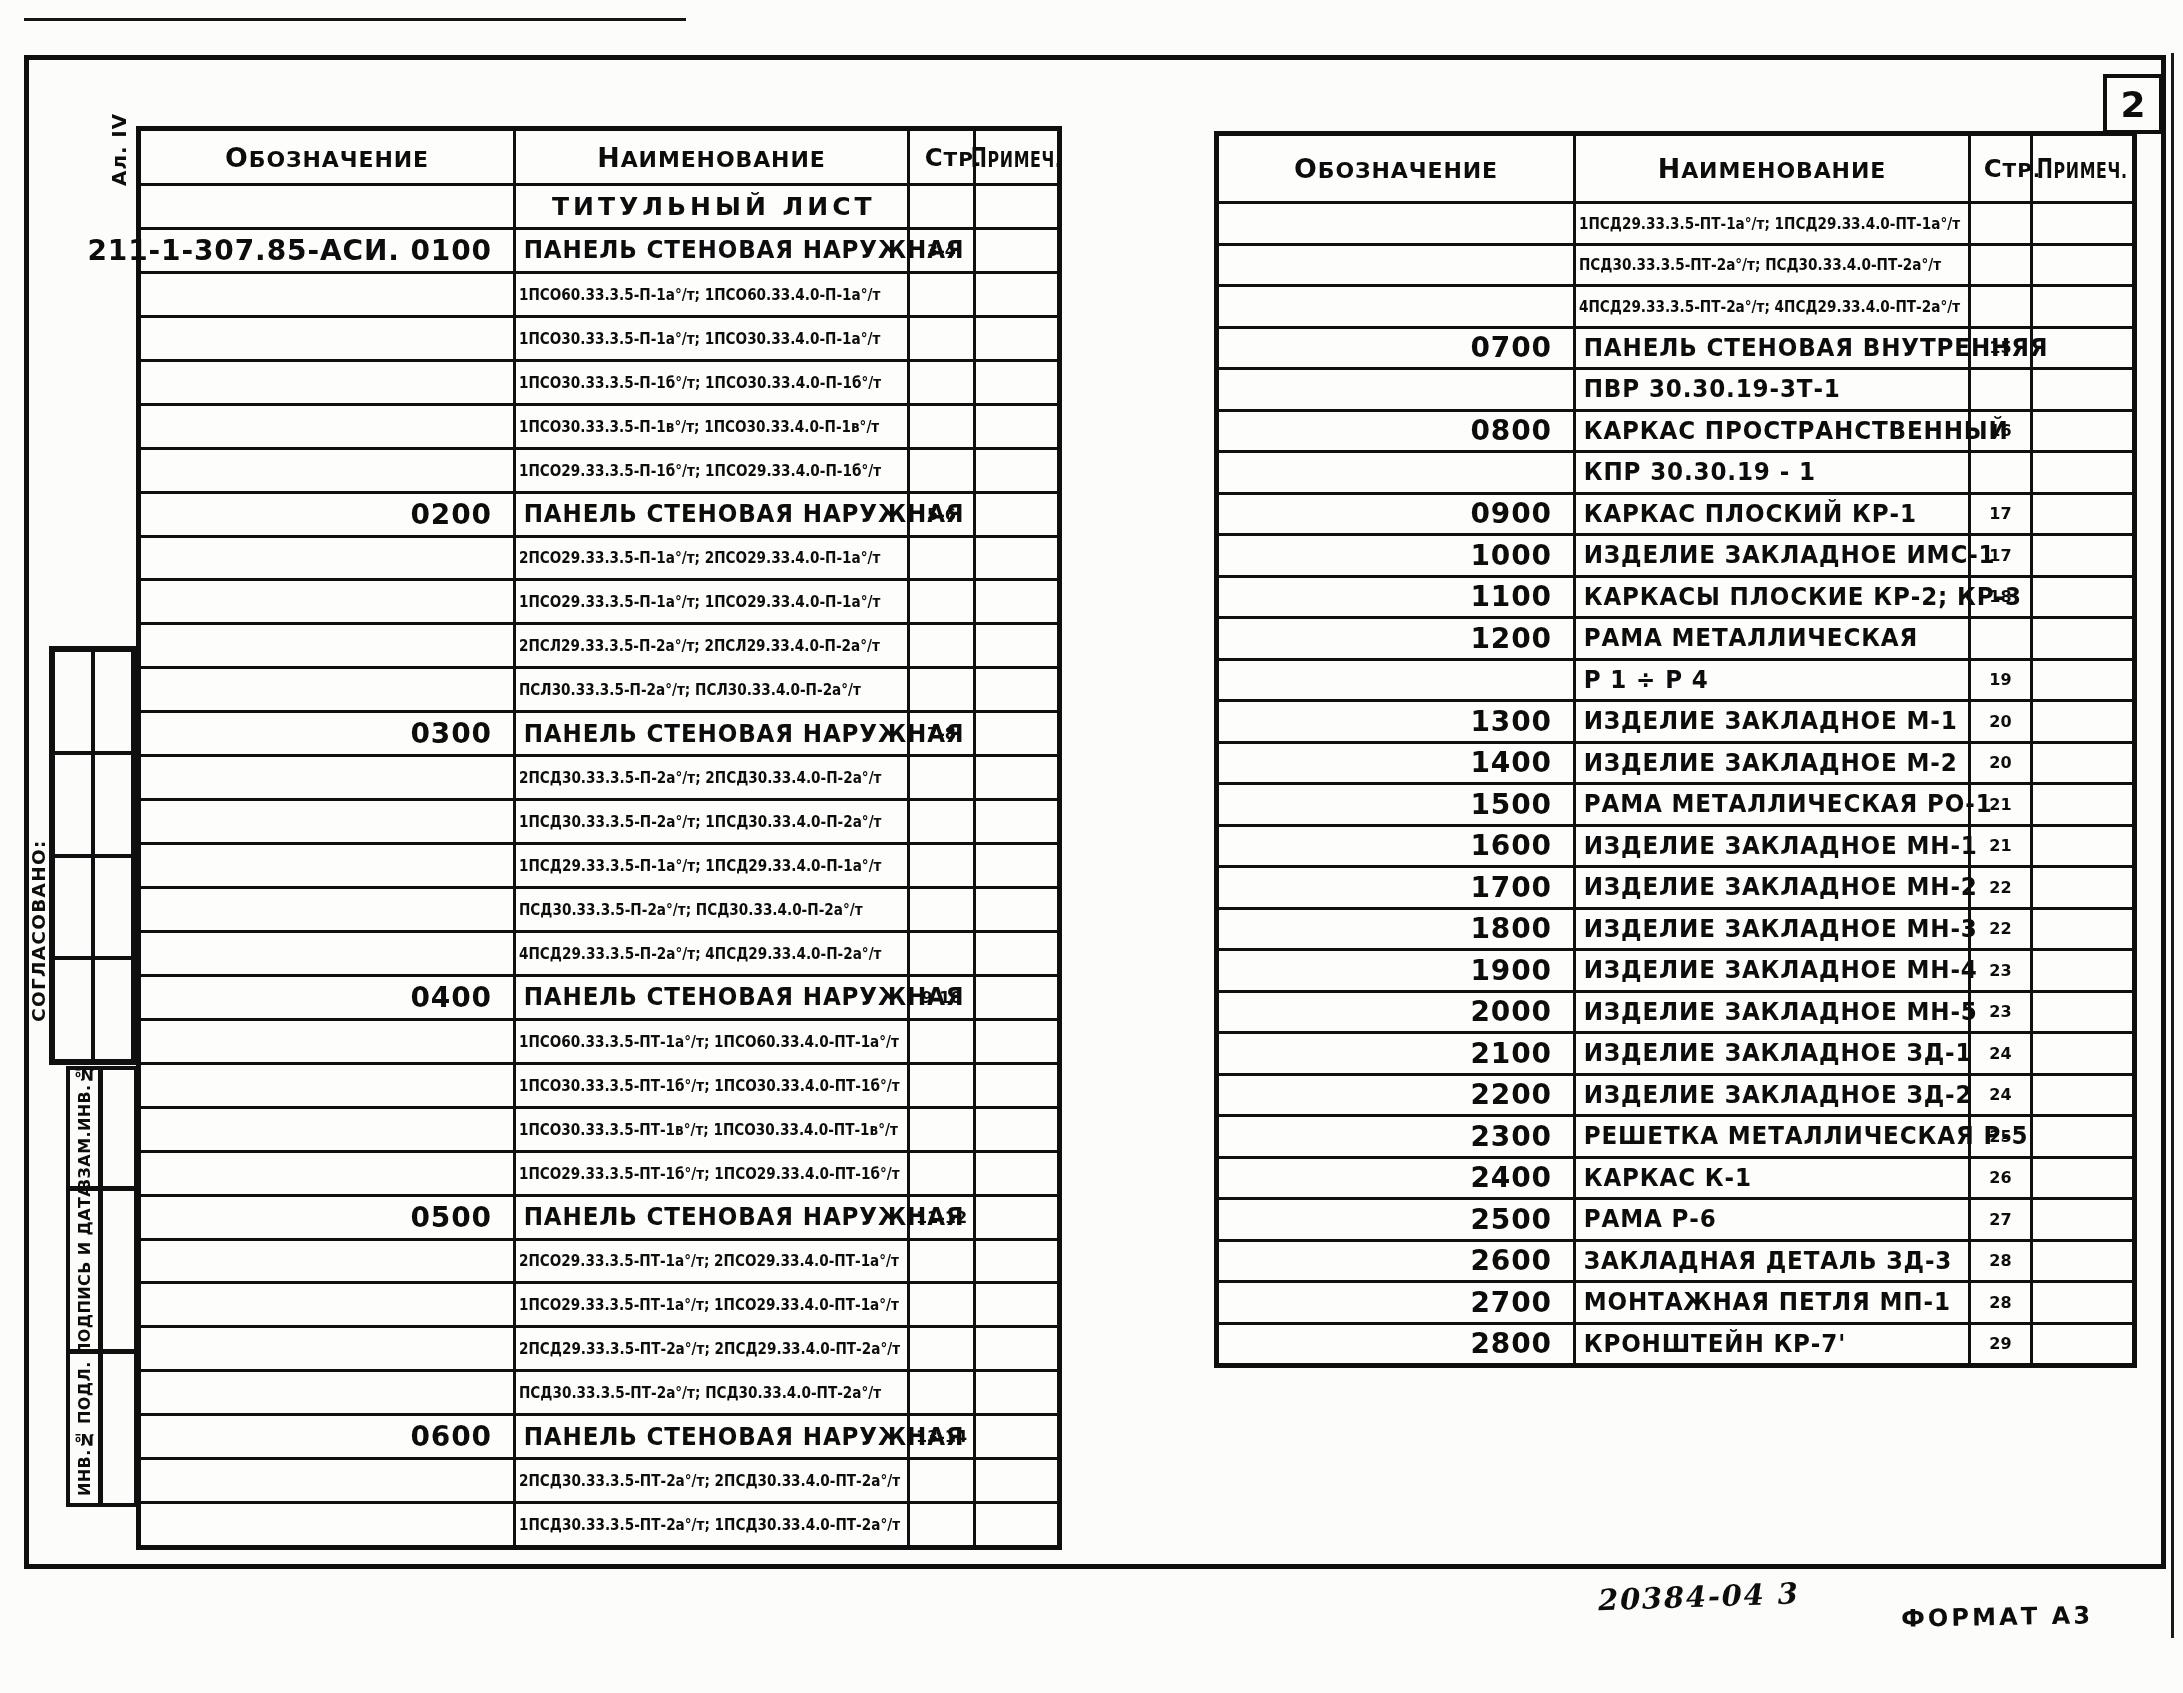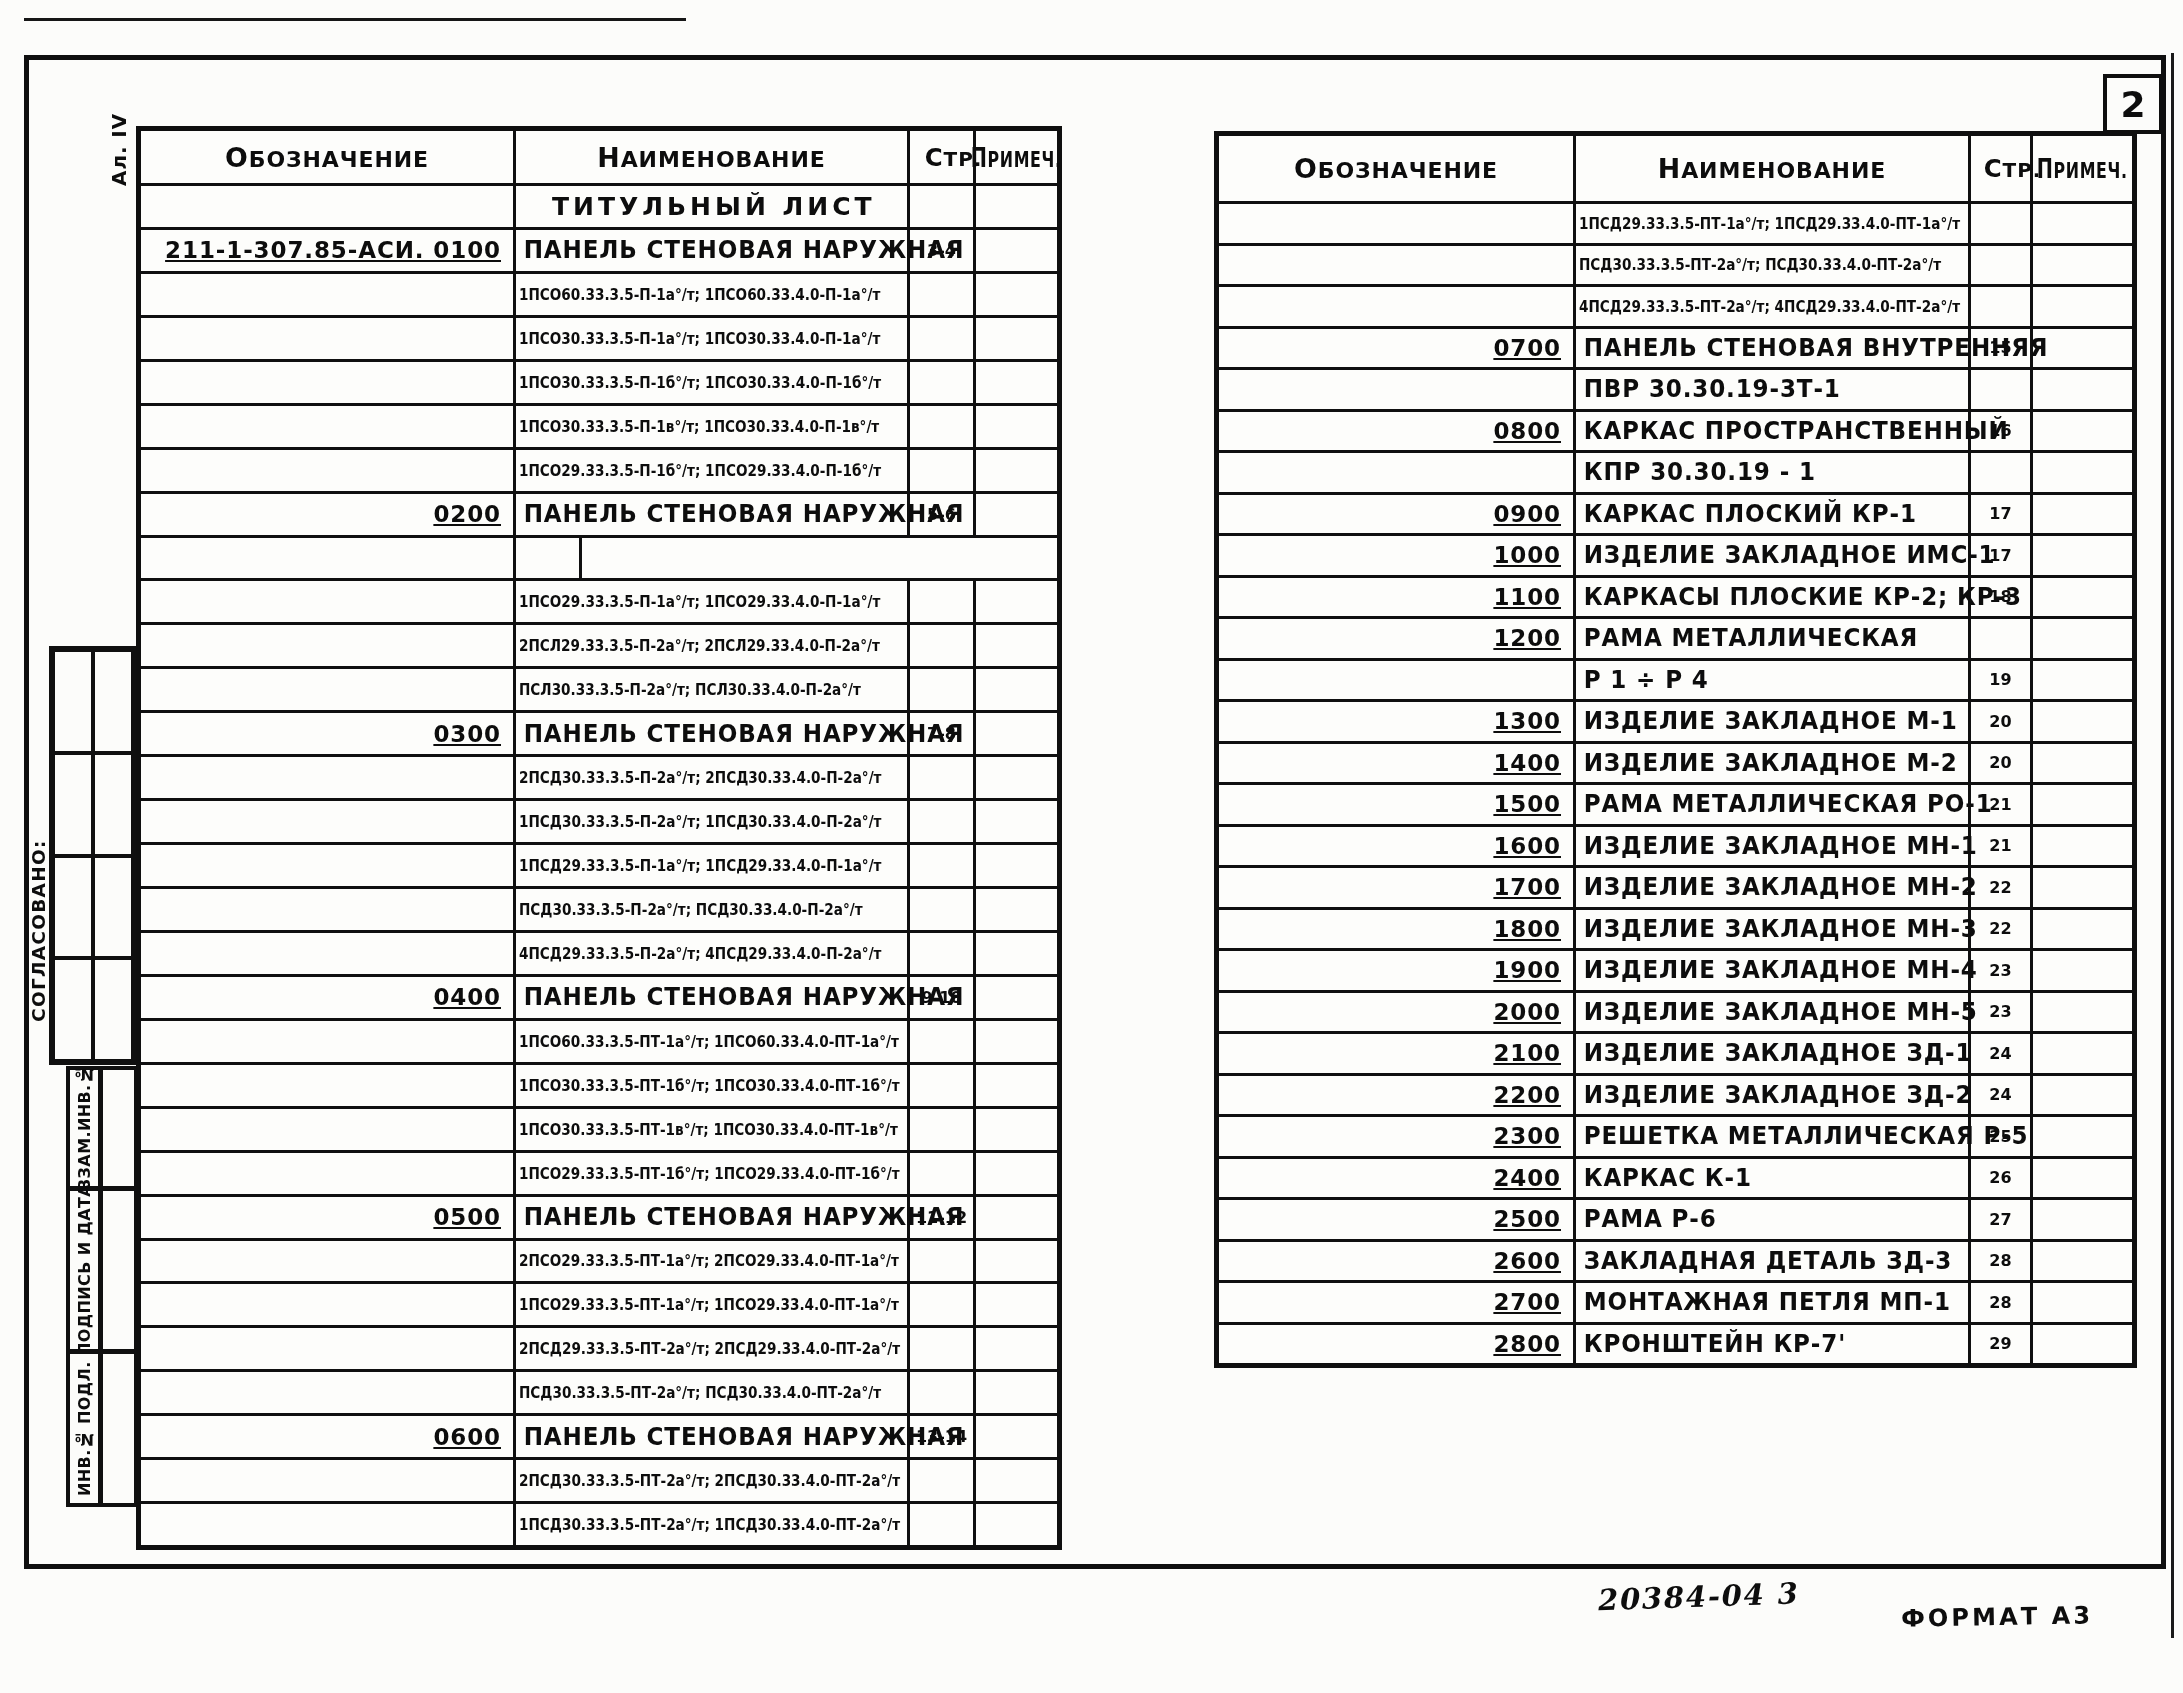--- a/index.html
+++ b/index.html
@@ -51,22 +51,22 @@
   .hd{justify-content:center;}
   .hd .tx{
     display:block;font-weight:bold;font-size:22px;letter-spacing:0.9px;
     text-transform:uppercase;white-space:nowrap;
   }
   .hd .tx::first-letter{font-size:1.22em;}
   .c-page.hd .tx{font-size:20px;margin-left:24px;}
   .c-note.hd .tx{transform:scaleX(.72);transform-origin:center;}
 
   .desig{
-    justify-content:flex-end;padding-right:12px;
-    font-weight:bold;font-size:23px;letter-spacing:0.9px;white-space:nowrap;text-decoration:underline;
+    justify-content:flex-end;padding-right:21px;
+    font-weight:bold;font-size:28px;letter-spacing:0.9px;white-space:nowrap;
   }
   .pg{justify-content:center;font-weight:bold;font-size:16px;white-space:nowrap;}
 
   .tx{display:block;}
   .name-big{
     font-size:24px;font-weight:bold;letter-spacing:0.9px;white-space:nowrap;
     padding-left:8px;transform:scaleX(.96);transform-origin:left center;
   }
   .name-small{
     font-size:16px;font-weight:bold;letter-spacing:0px;white-space:nowrap;
@@ -237,20 +237,23 @@
       <div class="tr">
         <div class="td c-desig desig">0200</div>
         <div class="td c-name">
           <div class="tx name-big">ПАНЕЛЬ СТЕНОВАЯ НАРУЖНАЯ</div>
         </div>
         <div class="td c-page pg">5-6</div>
         <div class="td c-note"></div>
       </div>
       <div class="tr">
         <div class="td c-desig desig"></div>
+        <div class="td c-name">
+          <div class="tx name-small">2ПСО29.33.3.5-П-1а°/т; 2ПСО29.33.4.0-П-1а°/т</div>
+        </div>
         <div class="td c-page pg"></div>
         <div class="td c-note"></div>
       </div>
       <div class="tr">
         <div class="td c-desig desig"></div>
         <div class="td c-name">
           <div class="tx name-small">1ПСО29.33.3.5-П-1а°/т; 1ПСО29.33.4.0-П-1а°/т</div>
         </div>
         <div class="td c-page pg"></div>
         <div class="td c-note"></div>

